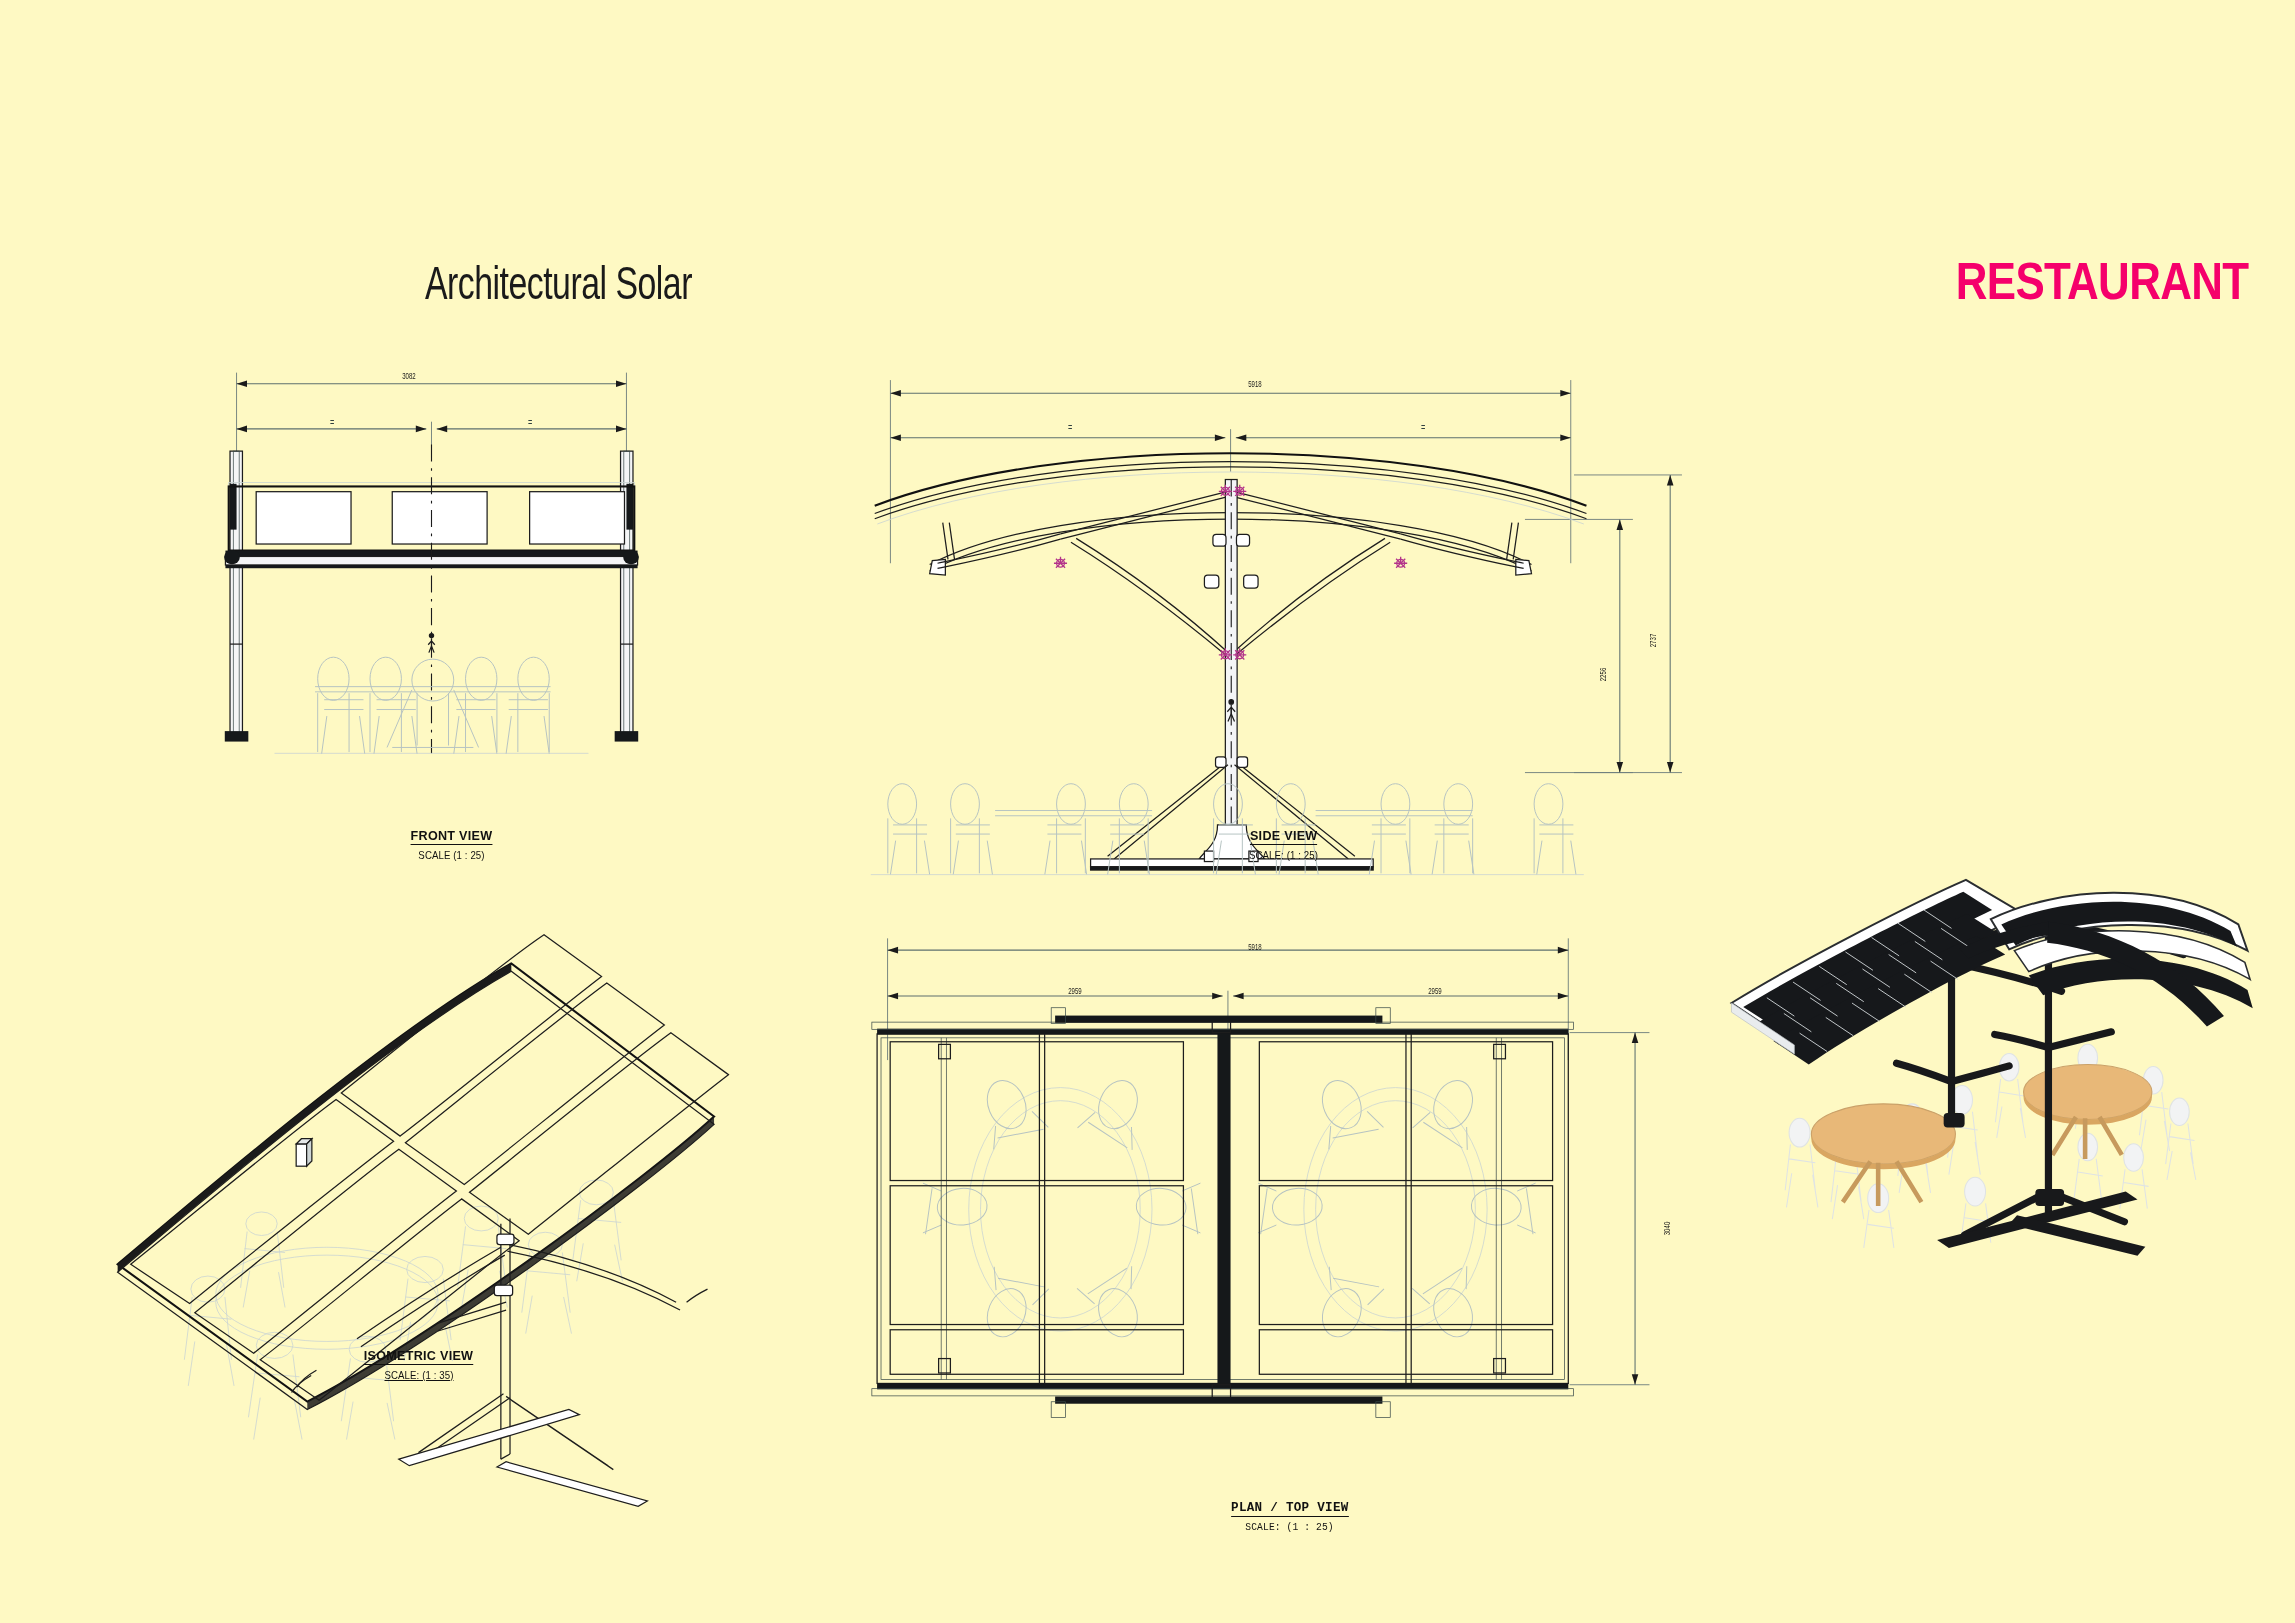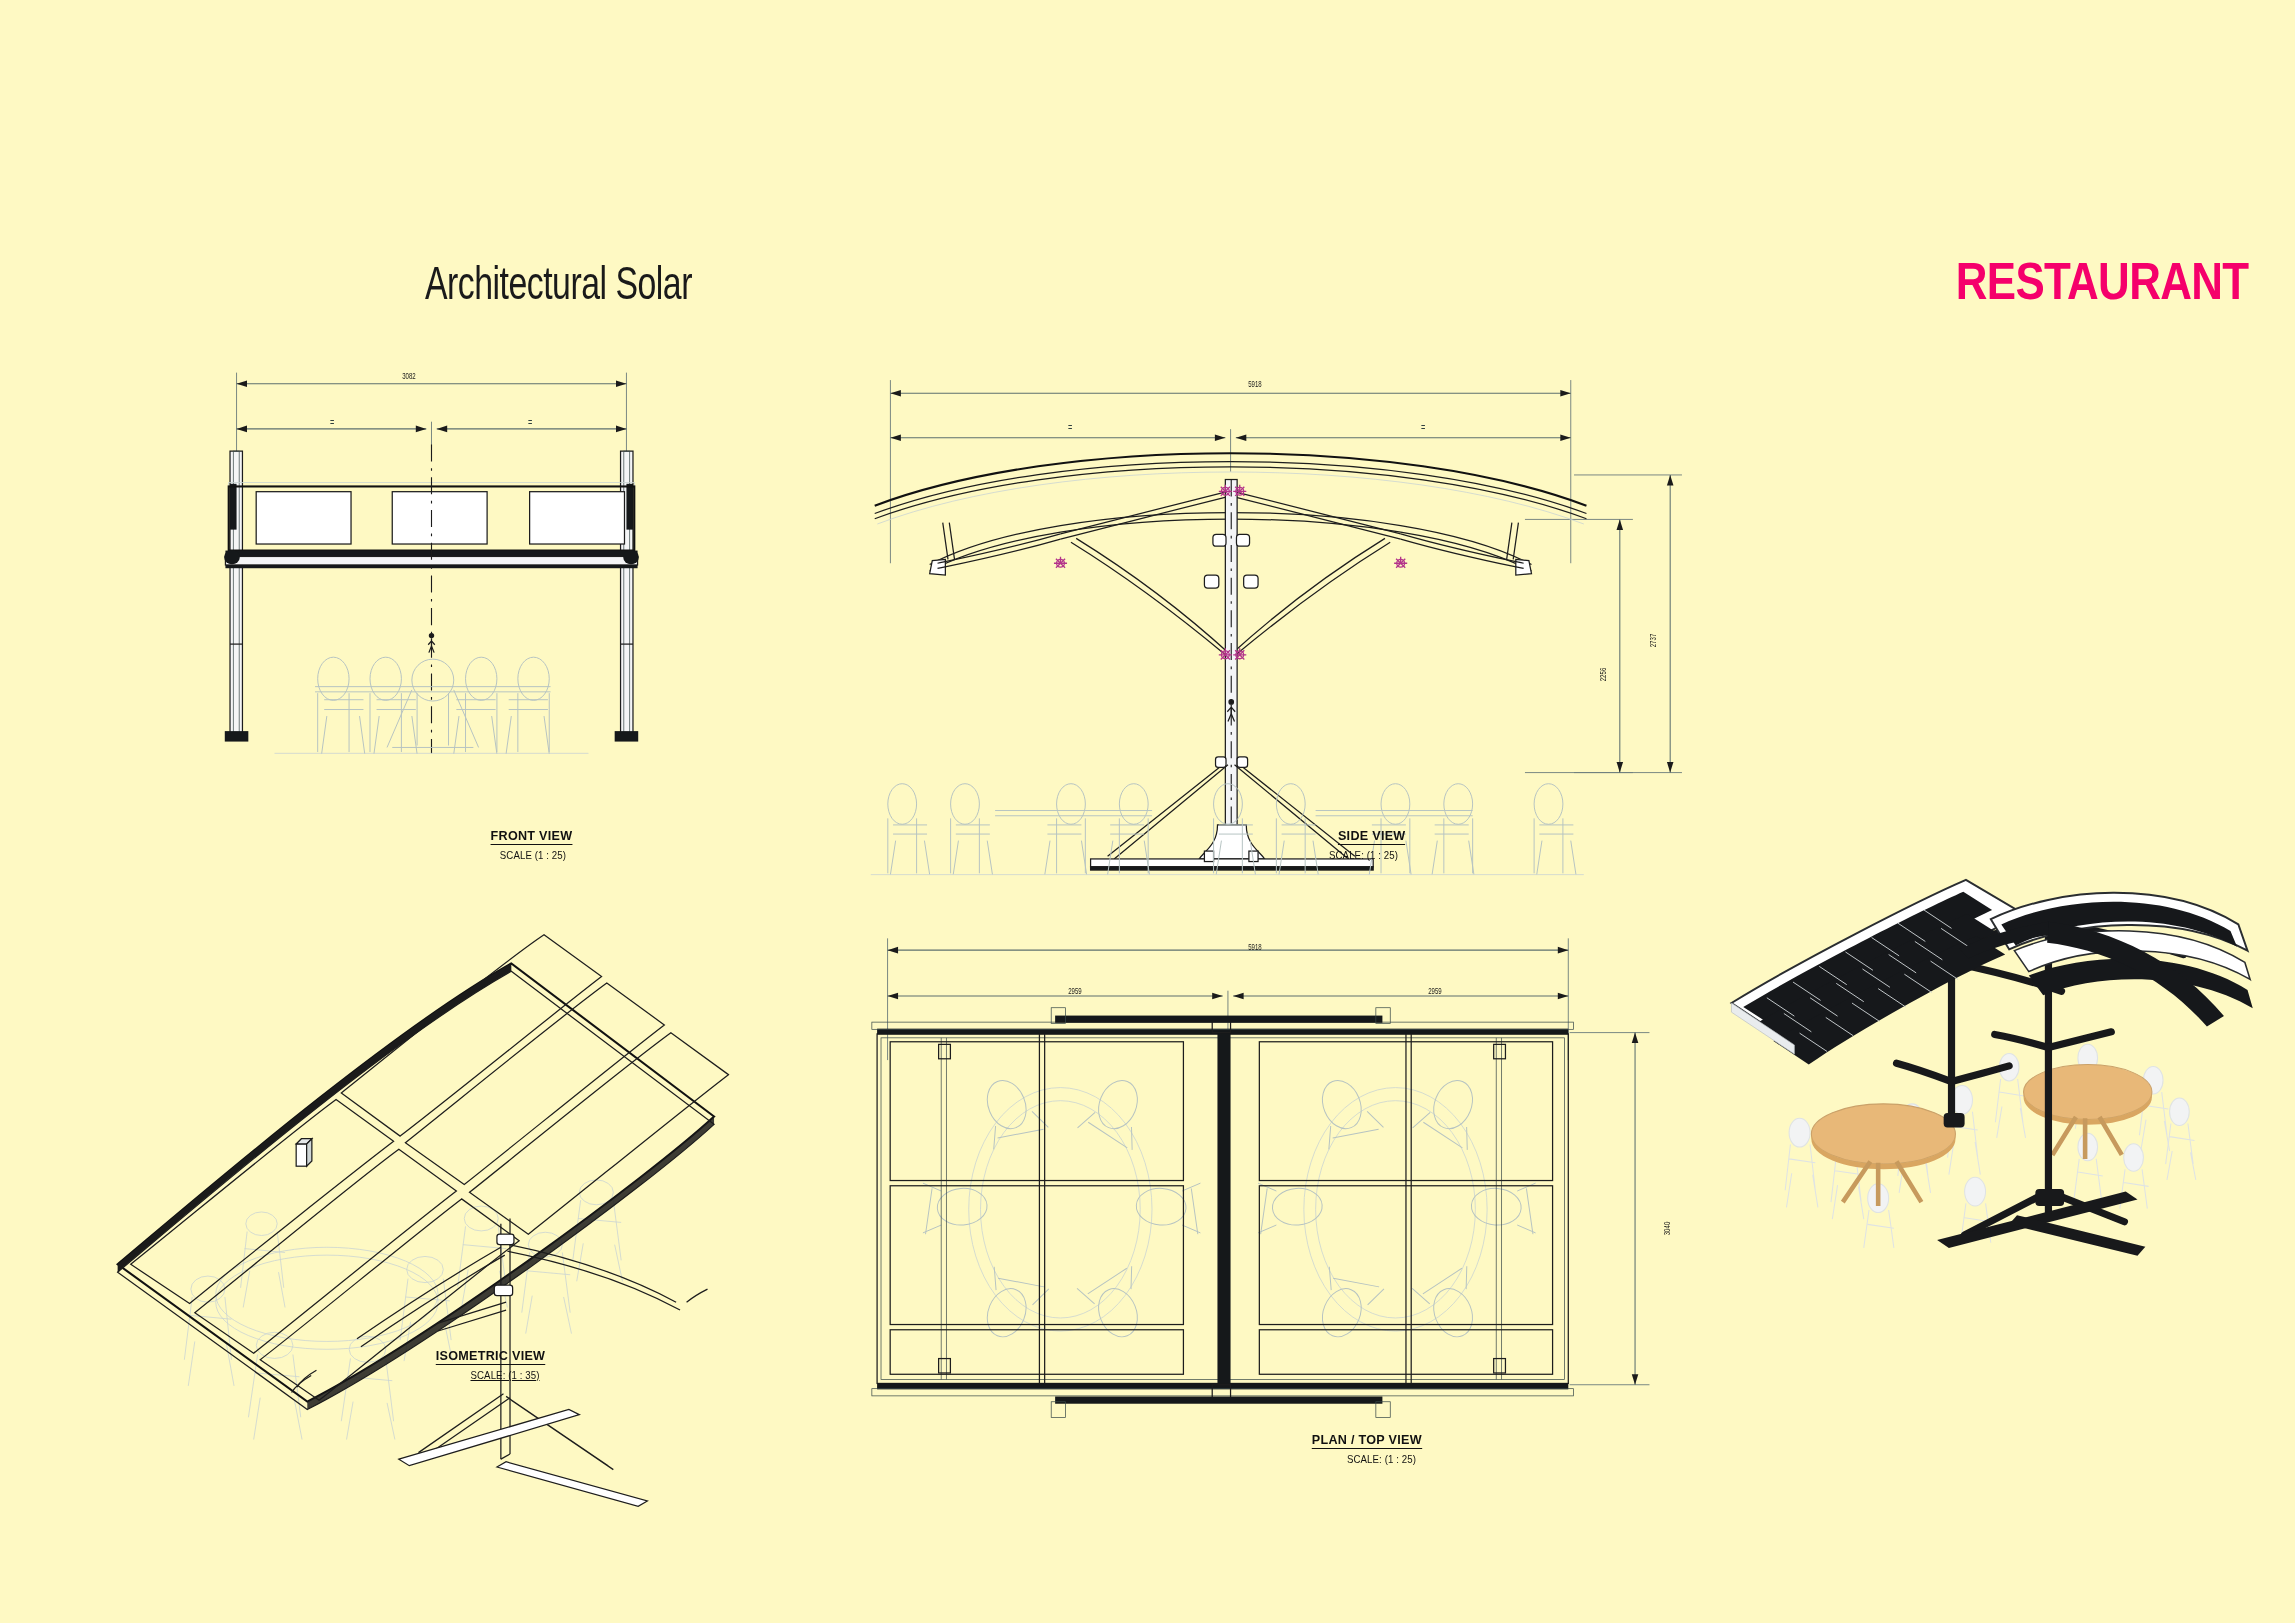--- a/index.html
+++ b/index.html
@@ -33,21 +33,21 @@
     right: 46px; top: 252px;
     font-size: 51px;
     font-weight: bold;
     letter-spacing: -0.7px;
     transform: scaleX(0.86);
     transform-origin: right center;
     white-space: nowrap;
   }
 
   
-  .view-caption { position: absolute; text-align: right; }
+  .view-caption { position: absolute; text-align: center; }
   .view-caption .vtitle {
     font-size: 13.7px; font-weight: bold; letter-spacing: 0.3px;
     border-bottom: 1.6px solid #111;
     display: inline-block; padding-bottom: 1.3px;
     transform: scaleX(0.92);
   }
   .view-caption .vscale {
     font-size: 10.5px; letter-spacing: 0.1px; margin-top: 3.3px;
     transform: scaleX(0.92);
     display: block;
@@ -631,21 +631,21 @@
         <rect x="962" y="656" width="18" height="22"></rect>
       </g>
     </g>
   </svg>
 
   <div class="dimtxt" style="left:1244px; top:941px;">5918</div>
   <div class="dimtxt" style="left:1064px; top:985px;">2959</div>
   <div class="dimtxt" style="left:1424px; top:985px;">2959</div>
   <div class="dimtxt vert" style="left:1656px; top:1223px;">3040</div>
 
-  <div class="view-caption" style="left:1152px; top:1432px; width:275px;">
+  <div class="view-caption" style="left:1152px; top:1500px; width:275px;font-family:Liberation Mono, monospace;">
     <span class="vtitle">PLAN / TOP VIEW</span>
     <span class="vscale">SCALE: (1 : 25)</span>
   </div>
 
   <svg style="left:1721px; top:851px;" width="537" height="380" viewBox="0 0 820 580">
 
     <g fill="#f2f3f4" stroke="#dfe3e4" stroke-width="1.6">
       <g>
         <ellipse cx="120" cy="430" rx="16" ry="22"></ellipse>
         <path d="M106 448 l-8 70 M136 448 l8 70 M104 470 l40 6 M108 492 l-8 52 M140 494 l8 50"></path>

